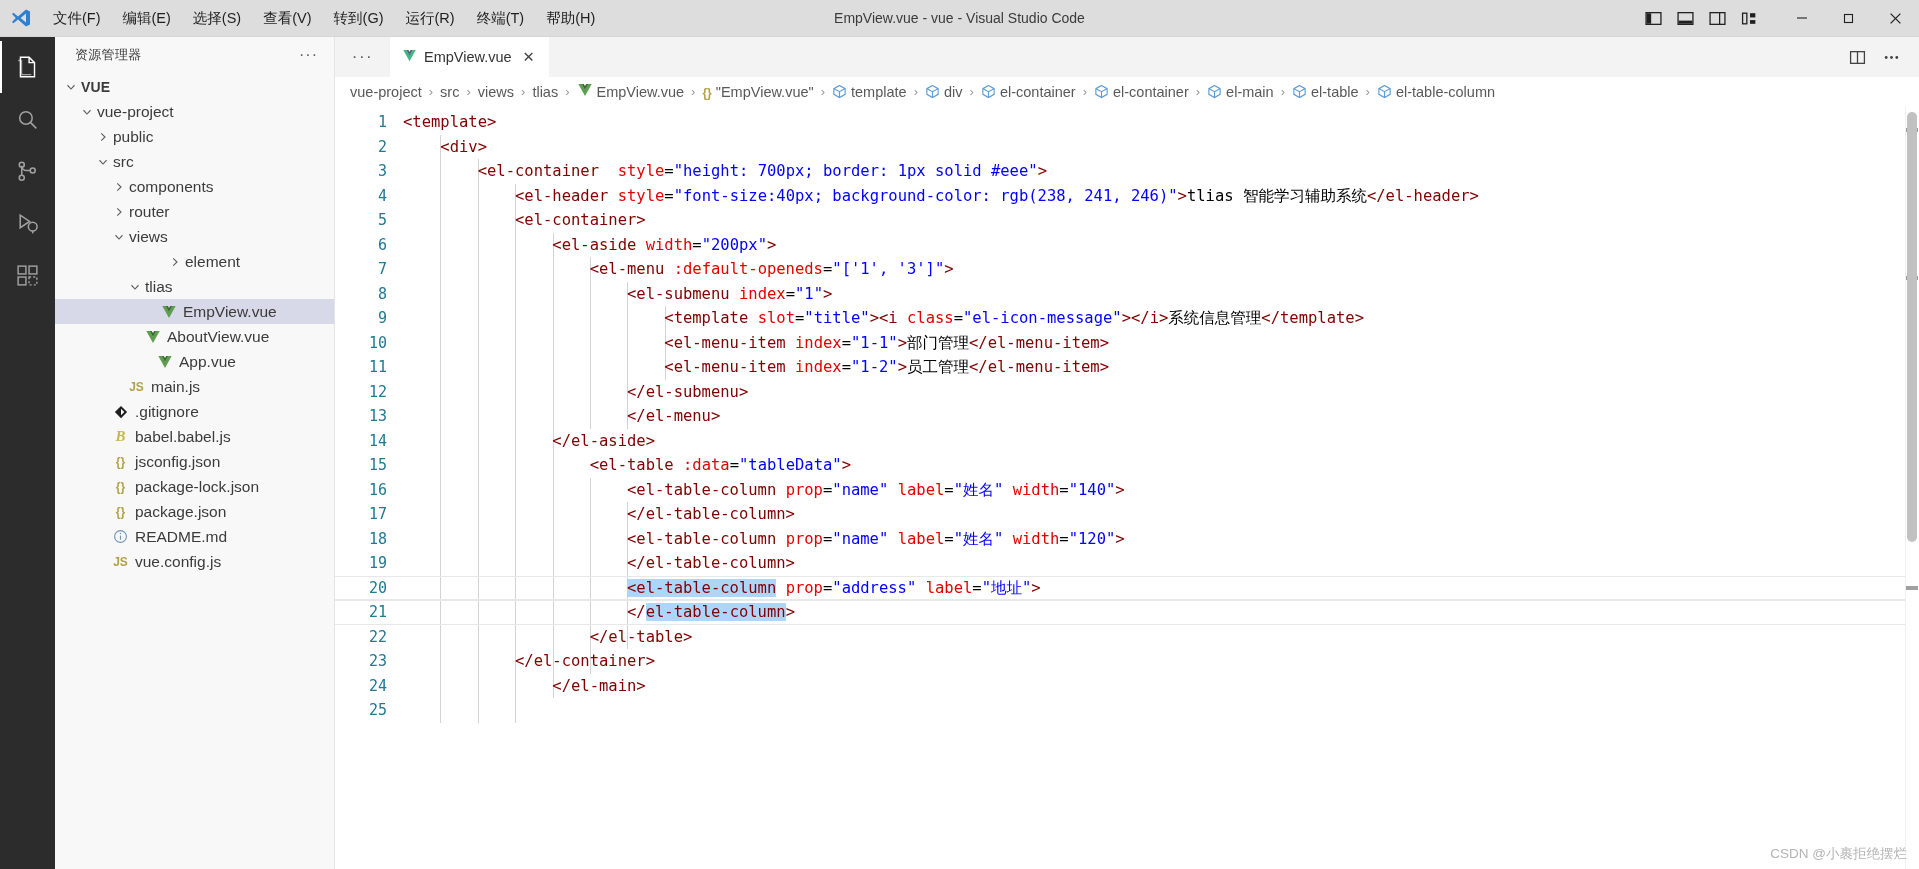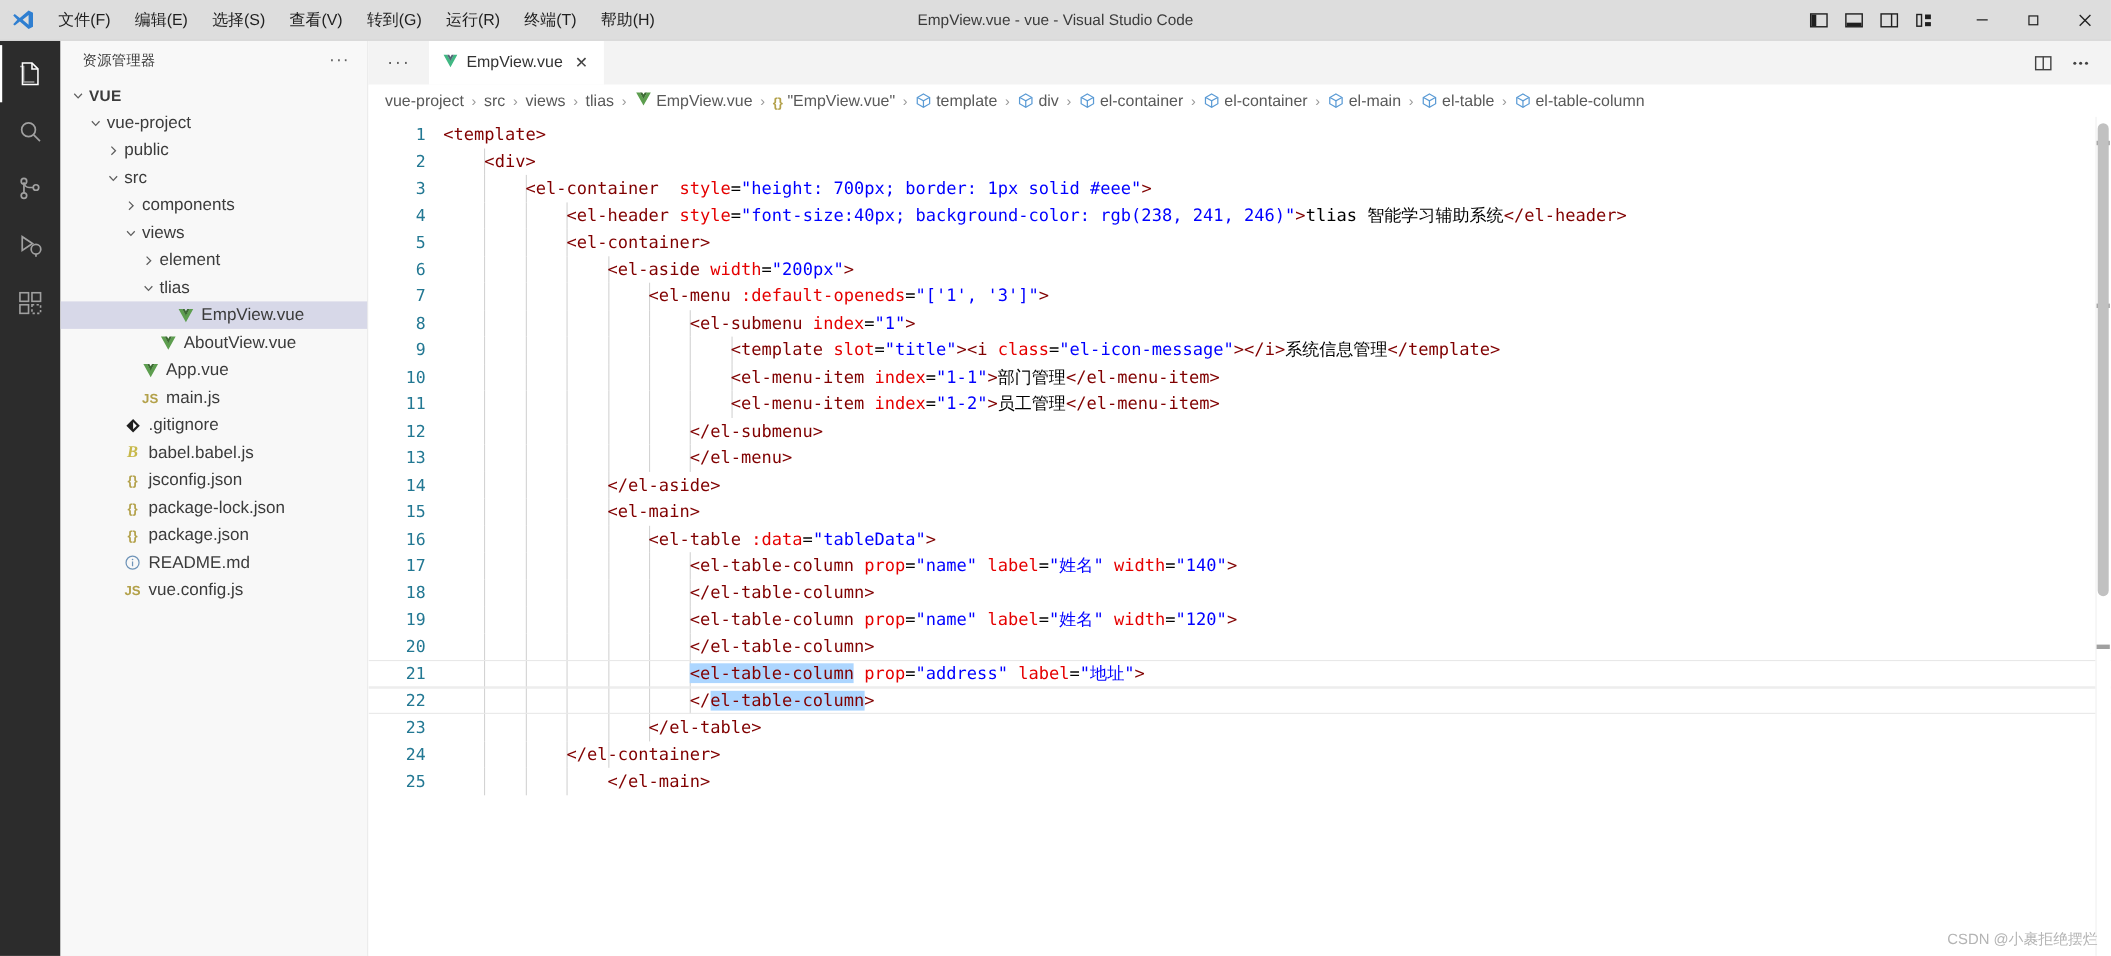--- a/index.html
+++ b/index.html
@@ -327,26 +327,34 @@
             <span class="twisty">
               <svg viewBox="0 0 16 16" fill="none" stroke="#5f5f5f" stroke-width="1.3">
                 <polyline points="6,3.8 10.3,8 6,12.2"></polyline>
               </svg>
             </span>
             <span class="flabel">components</span>
           </div>
           <div class="row" style="padding-left: 56px;">
             <span class="twisty">
               <svg viewBox="0 0 16 16" fill="none" stroke="#5f5f5f" stroke-width="1.3">
+                <polyline points="6,3.8 10.3,8 6,12.2"></polyline>
+              </svg>
+            </span>
+            <span class="flabel">router</span>
+          </div>
+          <div class="row" style="padding-left: 56px;">
+            <span class="twisty">
+              <svg viewBox="0 0 16 16" fill="none" stroke="#5f5f5f" stroke-width="1.3">
                 <polyline points="4,6 8,10.3 12,6"></polyline>
               </svg>
             </span>
             <span class="flabel">views</span>
           </div>
-          <div class="row" style="padding-left: 72px;">
+          <div class="row" style="padding-left: 72px; margin-left: 40px;">
             <span class="twisty">
               <svg viewBox="0 0 16 16" fill="none" stroke="#5f5f5f" stroke-width="1.3">
                 <polyline points="6,3.8 10.3,8 6,12.2"></polyline>
               </svg>
             </span>
             <span class="flabel">element</span>
           </div>
           <div class="row" style="padding-left: 72px;">
             <span class="twisty">
               <svg viewBox="0 0 16 16" fill="none" stroke="#5f5f5f" stroke-width="1.3">
@@ -368,21 +376,21 @@
           <div class="row" style="padding-left: 72px;">
             <span class="twisty"></span>
             <span class="ficon">
               <svg width="16" height="16" viewBox="0 0 24 24">
                 <path d="M2 3 h5 l5 8.5 L17 3 h5 L12 21 Z" fill="#5d9e4f"></path>
                 <path d="M7 3 h3.2 L12 6 l1.8-3 H17 L12 12 Z" fill="#3c6b33"></path>
               </svg>
             </span>
             <span class="flabel">AboutView.vue</span>
           </div>
-          <div class="row" style="padding-left: 56px;">
+          <div class="row" style="padding-left: 84px;">
             <span class="twisty"></span>
             <span class="ficon">
               <svg width="16" height="16" viewBox="0 0 24 24">
                 <path d="M2 3 h5 l5 8.5 L17 3 h5 L12 21 Z" fill="#5d9e4f"></path>
                 <path d="M7 3 h3.2 L12 6 l1.8-3 H17 L12 12 Z" fill="#3c6b33"></path>
               </svg>
             </span>
             <span class="flabel">App.vue</span>
           </div>
           <div class="row" style="padding-left: 56px;">
@@ -747,21 +755,20 @@
               <div class="ln">&nbsp;&nbsp;&nbsp;&nbsp;&nbsp;&nbsp;&nbsp;&nbsp;&nbsp;&nbsp;&nbsp;&nbsp;<span class="tag">&lt;el-container&gt;</span></div>
               <div class="ln">&nbsp;&nbsp;&nbsp;&nbsp;&nbsp;&nbsp;&nbsp;&nbsp;&nbsp;&nbsp;&nbsp;&nbsp;&nbsp;&nbsp;&nbsp;&nbsp;<span class="tag">&lt;el-aside</span><span class="txt"> </span><span class="attr">width</span><span class="punc">=</span><span class="val">"200px"</span><span class="tag">&gt;</span></div>
               <div class="ln">&nbsp;&nbsp;&nbsp;&nbsp;&nbsp;&nbsp;&nbsp;&nbsp;&nbsp;&nbsp;&nbsp;&nbsp;&nbsp;&nbsp;&nbsp;&nbsp;&nbsp;&nbsp;&nbsp;&nbsp;<span class="tag">&lt;el-menu</span><span class="txt"> </span><span class="attr">:default-openeds</span><span class="punc">=</span><span class="val">"['1', '3']"</span><span class="tag">&gt;</span></div>
               <div class="ln">&nbsp;&nbsp;&nbsp;&nbsp;&nbsp;&nbsp;&nbsp;&nbsp;&nbsp;&nbsp;&nbsp;&nbsp;&nbsp;&nbsp;&nbsp;&nbsp;&nbsp;&nbsp;&nbsp;&nbsp;&nbsp;&nbsp;&nbsp;&nbsp;<span class="tag">&lt;el-submenu</span><span class="txt"> </span><span class="attr">index</span><span class="punc">=</span><span class="val">"1"</span><span class="tag">&gt;</span></div>
               <div class="ln">&nbsp;&nbsp;&nbsp;&nbsp;&nbsp;&nbsp;&nbsp;&nbsp;&nbsp;&nbsp;&nbsp;&nbsp;&nbsp;&nbsp;&nbsp;&nbsp;&nbsp;&nbsp;&nbsp;&nbsp;&nbsp;&nbsp;&nbsp;&nbsp;&nbsp;&nbsp;&nbsp;&nbsp;<span class="tag">&lt;template</span><span class="txt"> </span><span class="attr">slot</span><span class="punc">=</span><span class="val">"title"</span><span class="tag">&gt;</span><span class="tag">&lt;i</span><span class="txt"> </span><span class="attr">class</span><span class="punc">=</span><span class="val">"el-icon-message"</span><span class="tag">&gt;</span><span class="tag">&lt;/i&gt;</span><span class="txt">系统信息管理</span><span class="tag">&lt;/template&gt;</span></div>
               <div class="ln">&nbsp;&nbsp;&nbsp;&nbsp;&nbsp;&nbsp;&nbsp;&nbsp;&nbsp;&nbsp;&nbsp;&nbsp;&nbsp;&nbsp;&nbsp;&nbsp;&nbsp;&nbsp;&nbsp;&nbsp;&nbsp;&nbsp;&nbsp;&nbsp;&nbsp;&nbsp;&nbsp;&nbsp;<span class="tag">&lt;el-menu-item</span><span class="txt"> </span><span class="attr">index</span><span class="punc">=</span><span class="val">"1-1"</span><span class="tag">&gt;</span><span class="txt">部门管理</span><span class="tag">&lt;/el-menu-item&gt;</span></div>
               <div class="ln">&nbsp;&nbsp;&nbsp;&nbsp;&nbsp;&nbsp;&nbsp;&nbsp;&nbsp;&nbsp;&nbsp;&nbsp;&nbsp;&nbsp;&nbsp;&nbsp;&nbsp;&nbsp;&nbsp;&nbsp;&nbsp;&nbsp;&nbsp;&nbsp;&nbsp;&nbsp;&nbsp;&nbsp;<span class="tag">&lt;el-menu-item</span><span class="txt"> </span><span class="attr">index</span><span class="punc">=</span><span class="val">"1-2"</span><span class="tag">&gt;</span><span class="txt">员工管理</span><span class="tag">&lt;/el-menu-item&gt;</span></div>
               <div class="ln">&nbsp;&nbsp;&nbsp;&nbsp;&nbsp;&nbsp;&nbsp;&nbsp;&nbsp;&nbsp;&nbsp;&nbsp;&nbsp;&nbsp;&nbsp;&nbsp;&nbsp;&nbsp;&nbsp;&nbsp;&nbsp;&nbsp;&nbsp;&nbsp;<span class="tag">&lt;/el-submenu&gt;</span></div>
               <div class="ln">&nbsp;&nbsp;&nbsp;&nbsp;&nbsp;&nbsp;&nbsp;&nbsp;&nbsp;&nbsp;&nbsp;&nbsp;&nbsp;&nbsp;&nbsp;&nbsp;&nbsp;&nbsp;&nbsp;&nbsp;&nbsp;&nbsp;&nbsp;&nbsp;<span class="tag">&lt;/el-menu&gt;</span></div>
               <div class="ln">&nbsp;&nbsp;&nbsp;&nbsp;&nbsp;&nbsp;&nbsp;&nbsp;&nbsp;&nbsp;&nbsp;&nbsp;&nbsp;&nbsp;&nbsp;&nbsp;<span class="tag">&lt;/el-aside&gt;</span></div>
-              <div class="ln">&nbsp;&nbsp;&nbsp;&nbsp;&nbsp;&nbsp;&nbsp;&nbsp;&nbsp;&nbsp;&nbsp;&nbsp;&nbsp;&nbsp;&nbsp;&nbsp;<span class="tag">&lt;el-main&gt;</span></div>
               <div class="ln">&nbsp;&nbsp;&nbsp;&nbsp;&nbsp;&nbsp;&nbsp;&nbsp;&nbsp;&nbsp;&nbsp;&nbsp;&nbsp;&nbsp;&nbsp;&nbsp;&nbsp;&nbsp;&nbsp;&nbsp;<span class="tag">&lt;el-table</span><span class="txt"> </span><span class="attr">:data</span><span class="punc">=</span><span class="val">"tableData"</span><span class="tag">&gt;</span></div>
               <div class="ln">&nbsp;&nbsp;&nbsp;&nbsp;&nbsp;&nbsp;&nbsp;&nbsp;&nbsp;&nbsp;&nbsp;&nbsp;&nbsp;&nbsp;&nbsp;&nbsp;&nbsp;&nbsp;&nbsp;&nbsp;&nbsp;&nbsp;&nbsp;&nbsp;<span class="tag">&lt;el-table-column</span><span class="txt"> </span><span class="attr">prop</span><span class="punc">=</span><span class="val">"name"</span><span class="txt"> </span><span class="attr">label</span><span class="punc">=</span><span class="val">"姓名"</span><span class="txt"> </span><span class="attr">width</span><span class="punc">=</span><span class="val">"140"</span><span class="tag">&gt;</span></div>
               <div class="ln">&nbsp;&nbsp;&nbsp;&nbsp;&nbsp;&nbsp;&nbsp;&nbsp;&nbsp;&nbsp;&nbsp;&nbsp;&nbsp;&nbsp;&nbsp;&nbsp;&nbsp;&nbsp;&nbsp;&nbsp;&nbsp;&nbsp;&nbsp;&nbsp;<span class="tag">&lt;/el-table-column&gt;</span></div>
               <div class="ln">&nbsp;&nbsp;&nbsp;&nbsp;&nbsp;&nbsp;&nbsp;&nbsp;&nbsp;&nbsp;&nbsp;&nbsp;&nbsp;&nbsp;&nbsp;&nbsp;&nbsp;&nbsp;&nbsp;&nbsp;&nbsp;&nbsp;&nbsp;&nbsp;<span class="tag">&lt;el-table-column</span><span class="txt"> </span><span class="attr">prop</span><span class="punc">=</span><span class="val">"name"</span><span class="txt"> </span><span class="attr">label</span><span class="punc">=</span><span class="val">"姓名"</span><span class="txt"> </span><span class="attr">width</span><span class="punc">=</span><span class="val">"120"</span><span class="tag">&gt;</span></div>
               <div class="ln">&nbsp;&nbsp;&nbsp;&nbsp;&nbsp;&nbsp;&nbsp;&nbsp;&nbsp;&nbsp;&nbsp;&nbsp;&nbsp;&nbsp;&nbsp;&nbsp;&nbsp;&nbsp;&nbsp;&nbsp;&nbsp;&nbsp;&nbsp;&nbsp;<span class="tag">&lt;/el-table-column&gt;</span></div>
               <div class="ln cur">&nbsp;&nbsp;&nbsp;&nbsp;&nbsp;&nbsp;&nbsp;&nbsp;&nbsp;&nbsp;&nbsp;&nbsp;&nbsp;&nbsp;&nbsp;&nbsp;&nbsp;&nbsp;&nbsp;&nbsp;&nbsp;&nbsp;&nbsp;&nbsp;<span class="tag sel">&lt;el-table-column</span><span class="txt"> </span><span class="attr">prop</span><span class="punc">=</span><span class="val">"address"</span><span class="txt"> </span><span class="attr">label</span><span class="punc">=</span><span class="val">"地址"</span><span class="tag">&gt;</span></div>
               <div class="ln cur">&nbsp;&nbsp;&nbsp;&nbsp;&nbsp;&nbsp;&nbsp;&nbsp;&nbsp;&nbsp;&nbsp;&nbsp;&nbsp;&nbsp;&nbsp;&nbsp;&nbsp;&nbsp;&nbsp;&nbsp;&nbsp;&nbsp;&nbsp;&nbsp;<span class="tag">&lt;/</span><span class="tag sel">el-table-column</span><span class="tag">&gt;</span></div>
               <div class="ln">&nbsp;&nbsp;&nbsp;&nbsp;&nbsp;&nbsp;&nbsp;&nbsp;&nbsp;&nbsp;&nbsp;&nbsp;&nbsp;&nbsp;&nbsp;&nbsp;&nbsp;&nbsp;&nbsp;&nbsp;<span class="tag">&lt;/el-table&gt;</span></div>
               <div class="ln">&nbsp;&nbsp;&nbsp;&nbsp;&nbsp;&nbsp;&nbsp;&nbsp;&nbsp;&nbsp;&nbsp;&nbsp;<span class="tag">&lt;/el-container&gt;</span></div>
               <div class="ln">&nbsp;&nbsp;&nbsp;&nbsp;&nbsp;&nbsp;&nbsp;&nbsp;&nbsp;&nbsp;&nbsp;&nbsp;&nbsp;&nbsp;&nbsp;&nbsp;<span class="tag">&lt;/el-main&gt;</span></div>

